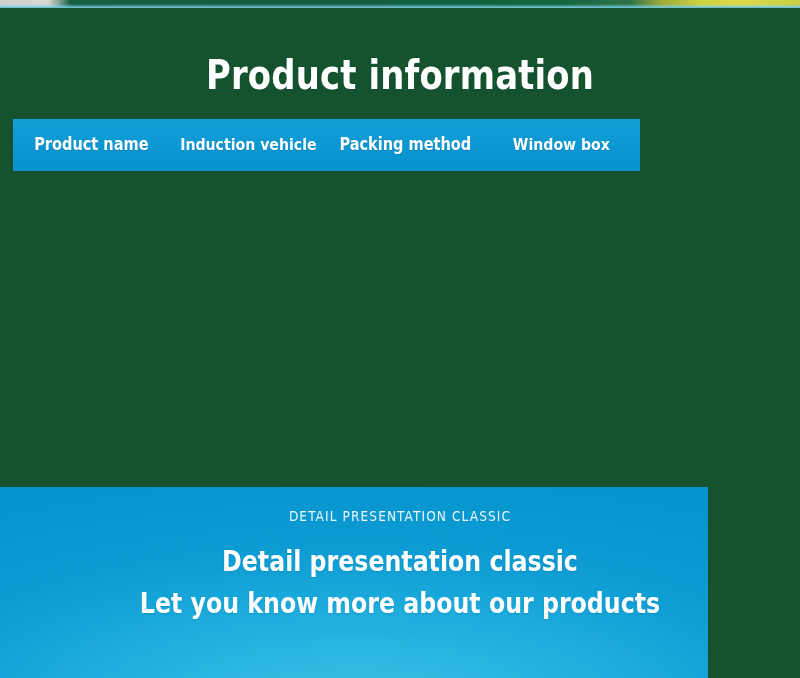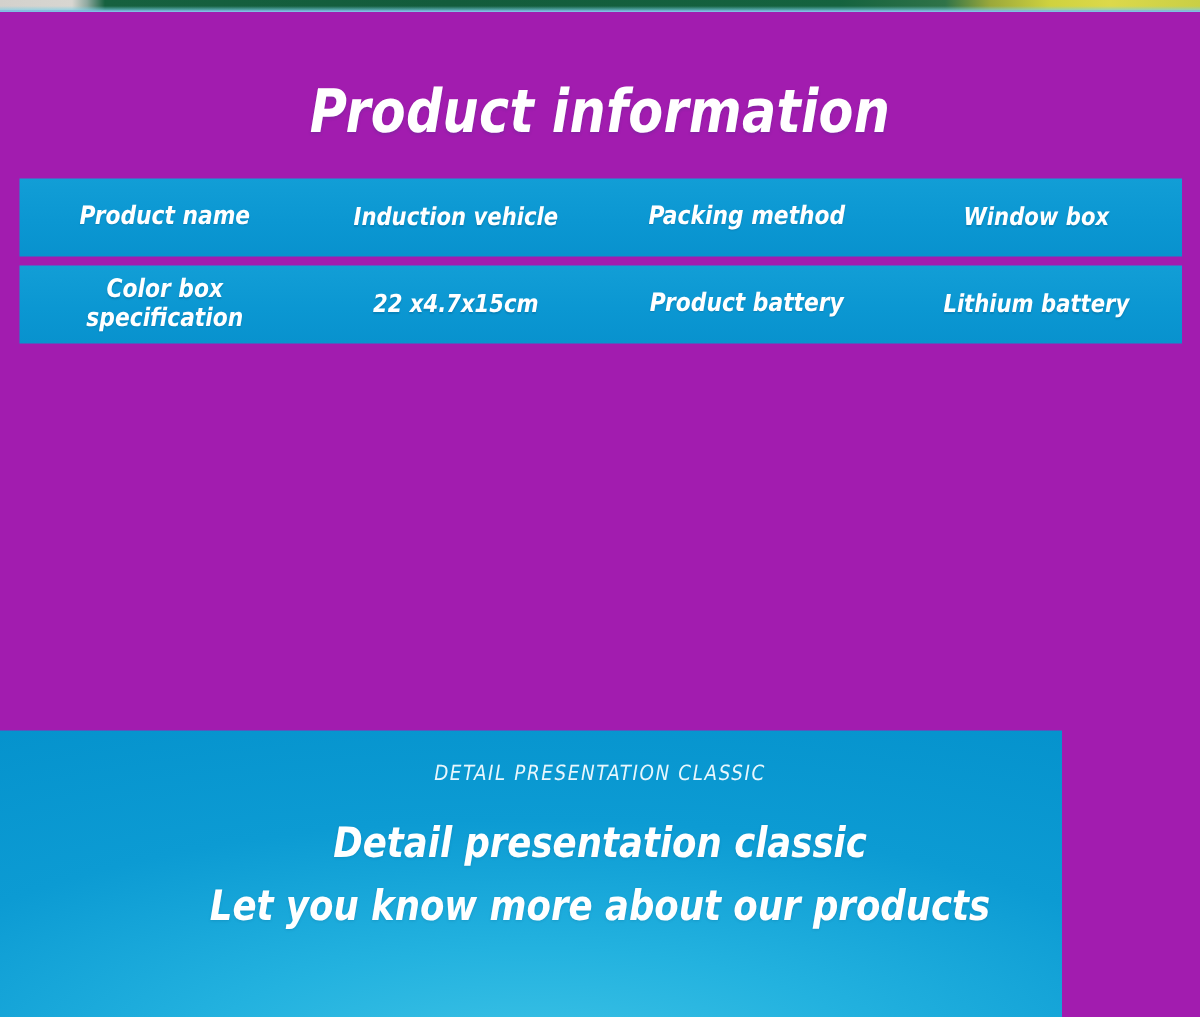--- a/index.html
+++ b/index.html
@@ -10,22 +10,21 @@
   }
   body {
     font-family: "Liberation Sans", sans-serif;
   }
 
   .page {
     position: relative;
     width: 800px;
     height: 678px;
     overflow: hidden;
-    background: #a21caf;
-    font-style: italic;
+    background: #14532d;
   }
 
   
   .top-bleed {
     position: absolute;
     left: 0; top: 0;
     width: 800px;
     height: 7px;
     background:
       linear-gradient(90deg,
@@ -71,21 +70,21 @@
     transform-origin: center center;
     text-shadow: 0 1px 2px rgba(0,70,105,0.18);
     white-space: nowrap;
   }
 
   
   .spec-table {
     position: absolute;
     left: 13px;
     top: 119px;
-    width: 775px;
+    width: 627px;
   }
   .spec-row {
     display: flex;
     width: 100%;
     height: 52px;
     margin-bottom: 6px;
     background: #0C9AD4;
     background: linear-gradient(180deg, #129ED6 0%, #0B97D2 55%, #0892CE 100%);
   }
   .spec-cell {
@@ -161,26 +160,20 @@
   <div class="spec-table">
 
     <div class="spec-row">
       <div class="spec-cell">Product name</div>
       <div class="spec-cell value">Induction vehicle</div>
       <div class="spec-cell">Packing method</div>
       <div class="spec-cell value">Window box</div>
     </div>
 
 
-    <div class="spec-row">
-      <div class="spec-cell">Color box specification</div>
-      <div class="spec-cell value">22 x4.7x15cm</div>
-      <div class="spec-cell">Product battery</div>
-      <div class="spec-cell value">Lithium battery</div>
-    </div>
 
 
 
   </div>
 
   <div class="bottom-banner">
     <div class="banner-eyebrow">DETAIL PRESENTATION CLASSIC</div>
     <div class="banner-line banner-line-1">Detail presentation classic</div>
     <div class="banner-line banner-line-2">Let you know more about our products</div>
   </div>

